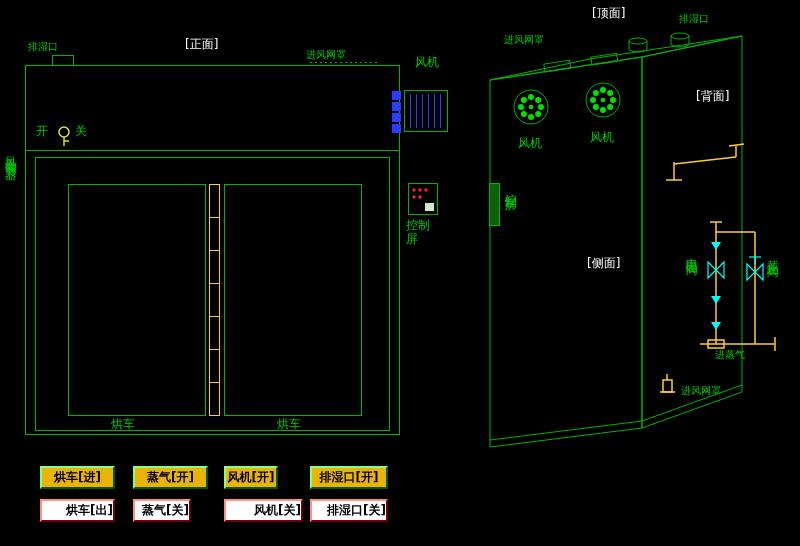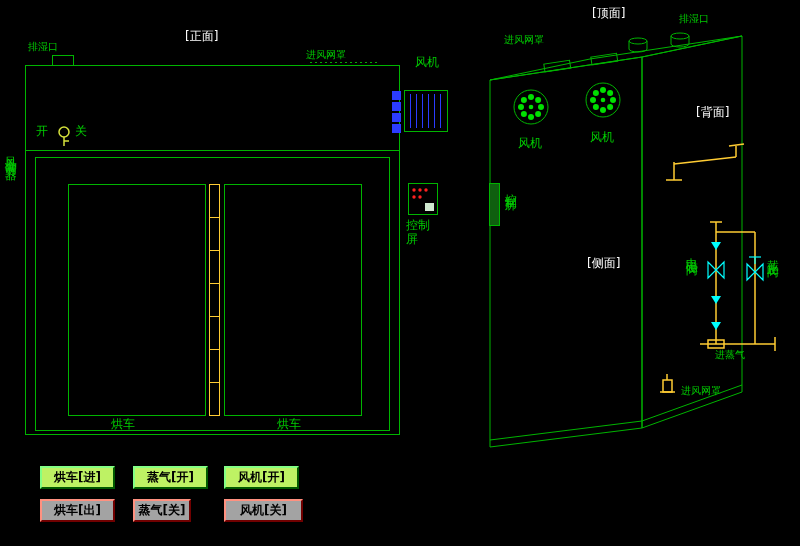--- a/index.html
+++ b/index.html
@@ -7,22 +7,22 @@
   #stage { position:relative; width:800px; height:546px; background:#000; overflow:hidden;
            font-family:"DejaVu Sans","Liberation Sans",sans-serif; }
   #linework { position:absolute; left:0; top:0; }
   .lbl { position:absolute; color:#00cc00; font-size:12px; line-height:1.15; white-space:pre; }
   .lbl.small { font-size:10px; }
   .lbl.red { color:#ffffff; }
   .lbl.vert { writing-mode:vertical-rl; text-orientation:upright; white-space:normal; letter-spacing:3px; }
   .lbl.wrap { white-space:normal; }
   .btn { position:absolute; height:23px; line-height:18px; text-align:center; font-weight:bold;
          font-size:12px; color:#000; border-style:solid; border-width:2px; cursor:pointer; }
-  .btn.g { background:#bef264; border-color:#84ff84 #005a00 #005a00 #84ff84; }
-  .btn.r { background:#a3a3a3; border-color:#ff9180 #700000 #700000 #ff9180; }
+  .btn.g { background:#eab308; border-color:#84ff84 #005a00 #005a00 #84ff84; }
+  .btn.r { background:#ffffff; border-color:#ff9180 #700000 #700000 #ff9180;text-align:right; }
   #title { position:absolute; color:#ffffff; font-family:"DejaVu Serif","Liberation Serif",serif;
            font-weight:bold; font-size:38px; letter-spacing:7px; white-space:pre; }
 </style>
 </head>
 <body>
 
 <div id="stage">
 
   <svg id="linework" width="800" height="546">
 
@@ -175,44 +175,46 @@
 
     <g stroke="#00ffff" fill="none" stroke-width="1.2">
       <polygon points="747,264 747,280 755,272"></polygon>
       <polygon points="763,264 763,280 755,272"></polygon>
       <line x1="755" y1="264" x2="755" y2="257"></line>
       <line x1="749" y1="257" x2="761" y2="257"></line>
     </g>
   </svg>
 
   <div class="lbl small" style="left:28px;top:41px">排湿口</div>
-  <div class="lbl red" style="left:185px;top:30px">[正面]</div>
+  <div class="lbl red" style="left:185px;top:38px">[正面]</div>
   <div class="lbl small" style="left:306px;top:49px">进风网罩</div>
   <div class="lbl" style="left:415px;top:56px">风机</div>
   <div class="lbl" style="left:36px;top:125px">开</div>
   <div class="lbl" style="left:75px;top:125px">关</div>
   <div class="lbl vert" style="left:3px;top:147px">风量调节器</div>
   <div class="lbl" style="left:111px;top:418px">烘车</div>
   <div class="lbl" style="left:277px;top:418px">烘车</div>
   <div class="lbl wrap" style="left:406px;top:219px;width:30px">控制屏</div>
 
   <div class="lbl red" style="left:592px;top:7px">[顶面]</div>
   <div class="lbl small" style="left:679px;top:13px">排湿口</div>
   <div class="lbl small" style="left:504px;top:34px">进风网罩</div>
-  <div class="lbl red" style="left:696px;top:106px">[背面]</div>
+  <div class="lbl red" style="left:696px;top:90px">[背面]</div>
   <div class="lbl" style="left:518px;top:137px">风机</div>
   <div class="lbl" style="left:590px;top:131px">风机</div>
   <div class="lbl vert" style="left:503px;top:184px">控制屏</div>
   <div class="lbl red" style="left:587px;top:257px">[侧面]</div>
   <div class="lbl vert" style="left:684px;top:248px">电磁阀</div>
   <div class="lbl vert" style="left:765px;top:250px">截止阀</div>
   <div class="lbl small" style="left:715px;top:349px">进蒸气</div>
   <div class="lbl small" style="left:681px;top:385px">进风网罩</div>
 
   <div class="btn g" style="left:40px;top:466px;width:75px">烘车[进]</div>
   <div class="btn g" style="left:133px;top:466px;width:75px">蒸气[开]</div>
-  <div class="btn g" style="left:224px;top:466px;width:75px">风机[开]</div>
+  <div class="btn g" style="left:224px;top:466px;width:54px">风机[开]</div>
+  <div class="btn g" style="left:310px;top:466px;width:78px">排湿口[开]</div>
   <div class="btn r" style="left:40px;top:499px;width:75px">烘车[出]</div>
   <div class="btn r" style="left:133px;top:499px;width:58px">蒸气[关]</div>
   <div class="btn r" style="left:224px;top:499px;width:79px">风机[关]</div>
+  <div class="btn r" style="left:310px;top:499px;width:78px">排湿口[关]</div>
 
 
 </div>
 
 </body></html>

